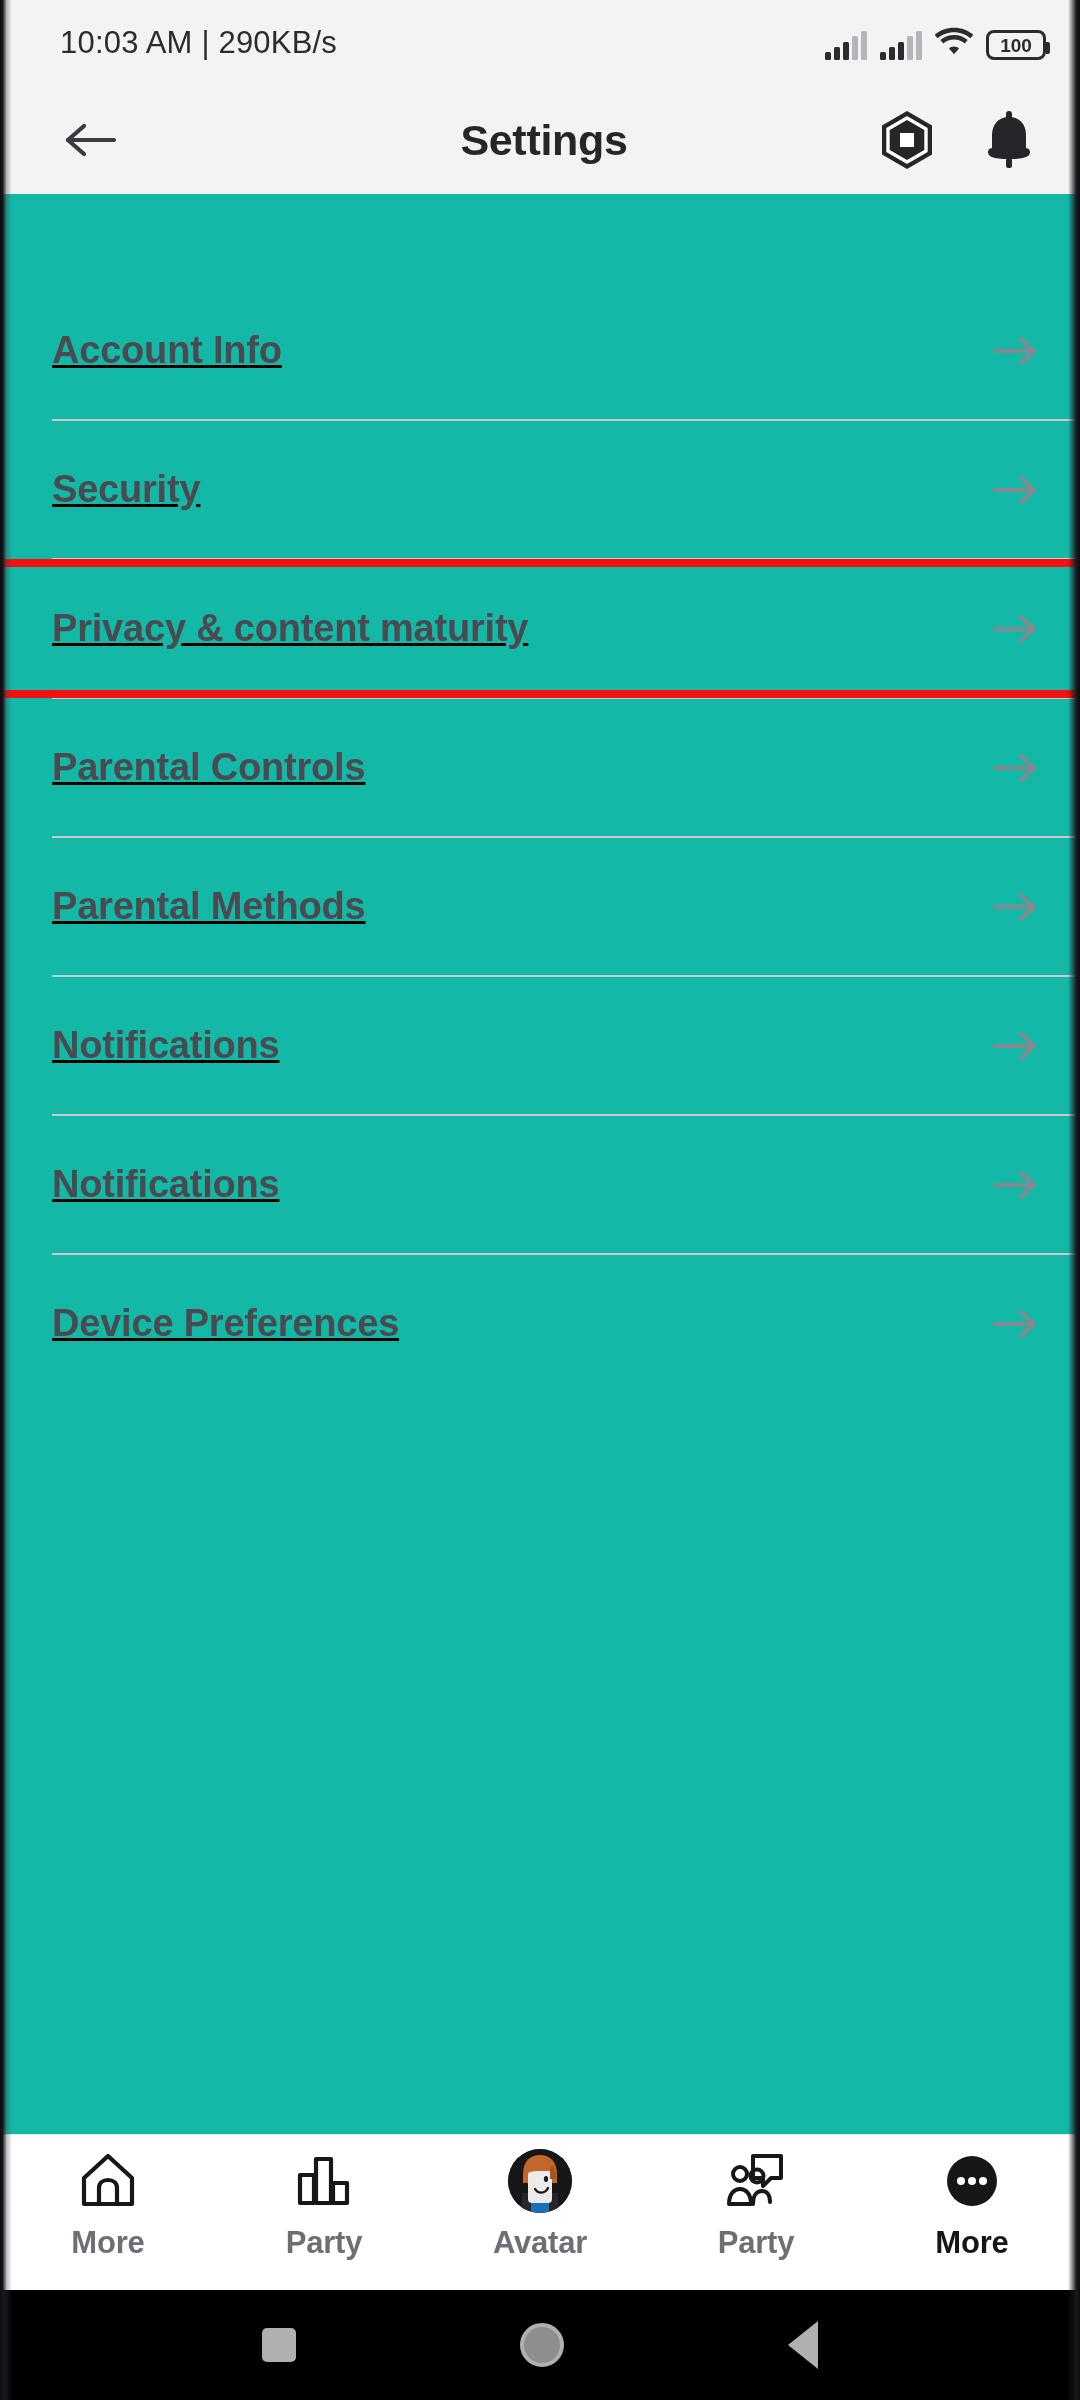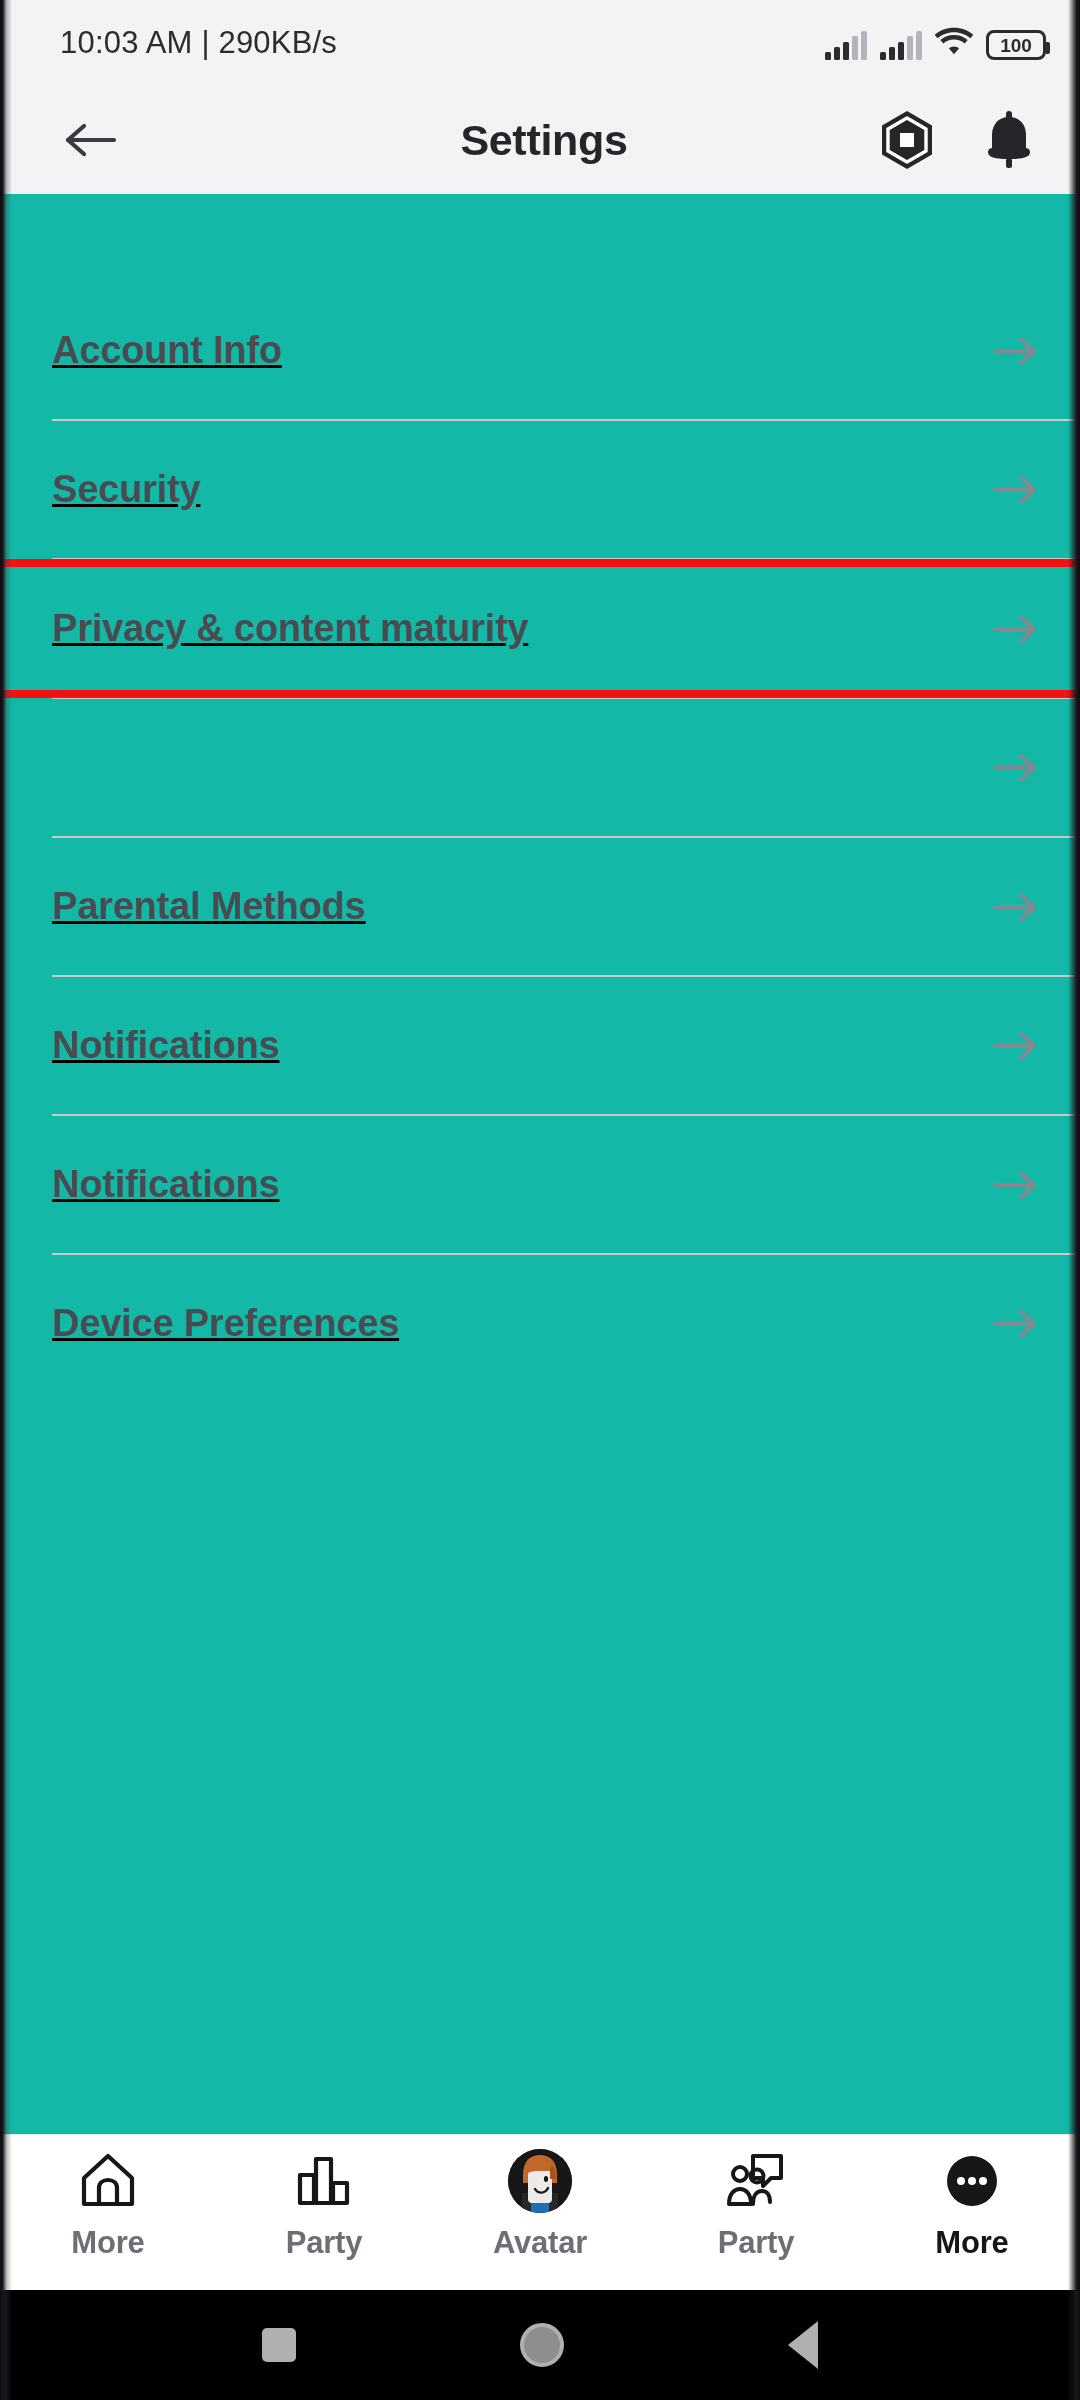--- a/index.html
+++ b/index.html
@@ -221,20 +221,21 @@
       <span class="row-arrow">
         <svg width="48" height="38" viewBox="0 0 48 38">
             <line x1="3" y1="19" x2="42" y2="19" stroke="#87878e" stroke-width="4" stroke-linecap="round"></line>
             <path d="M29 7 L42 19 L29 31" fill="none" stroke="#87878e" stroke-width="4" stroke-linecap="round" stroke-linejoin="round"></path>
           </svg>
       </span>
     </div>
     <div class="divider"></div>
 
     <div class="row">
+      <span class="row-label">Parental Controls</span>
       <span class="row-arrow">
         <svg width="48" height="38" viewBox="0 0 48 38">
             <line x1="3" y1="19" x2="42" y2="19" stroke="#87878e" stroke-width="4" stroke-linecap="round"></line>
             <path d="M29 7 L42 19 L29 31" fill="none" stroke="#87878e" stroke-width="4" stroke-linecap="round" stroke-linejoin="round"></path>
           </svg>
       </span>
     </div>
     <div class="divider"></div>
 
     <div class="row">

